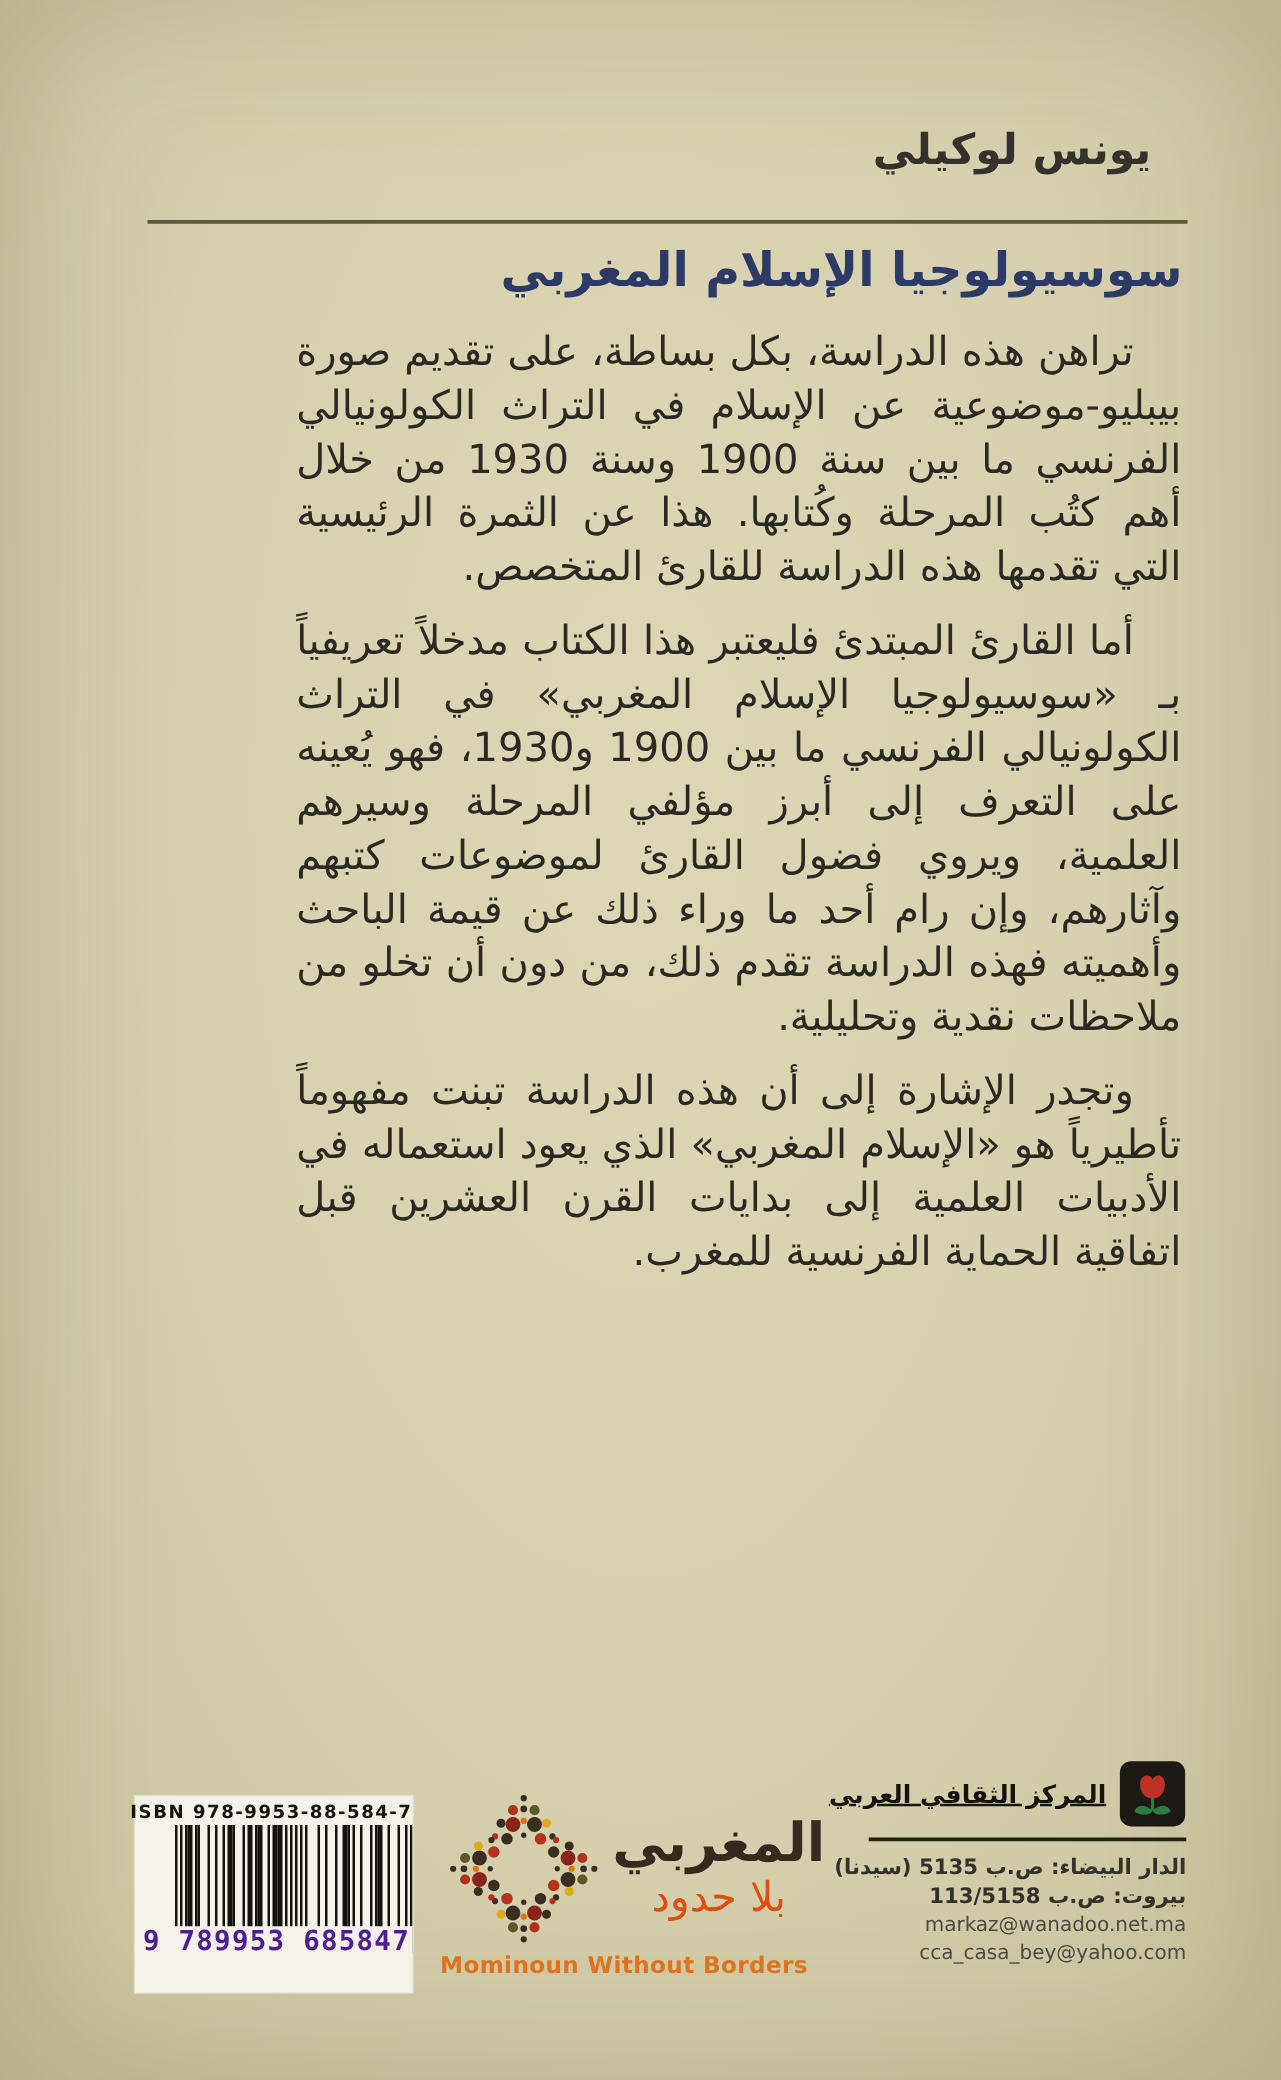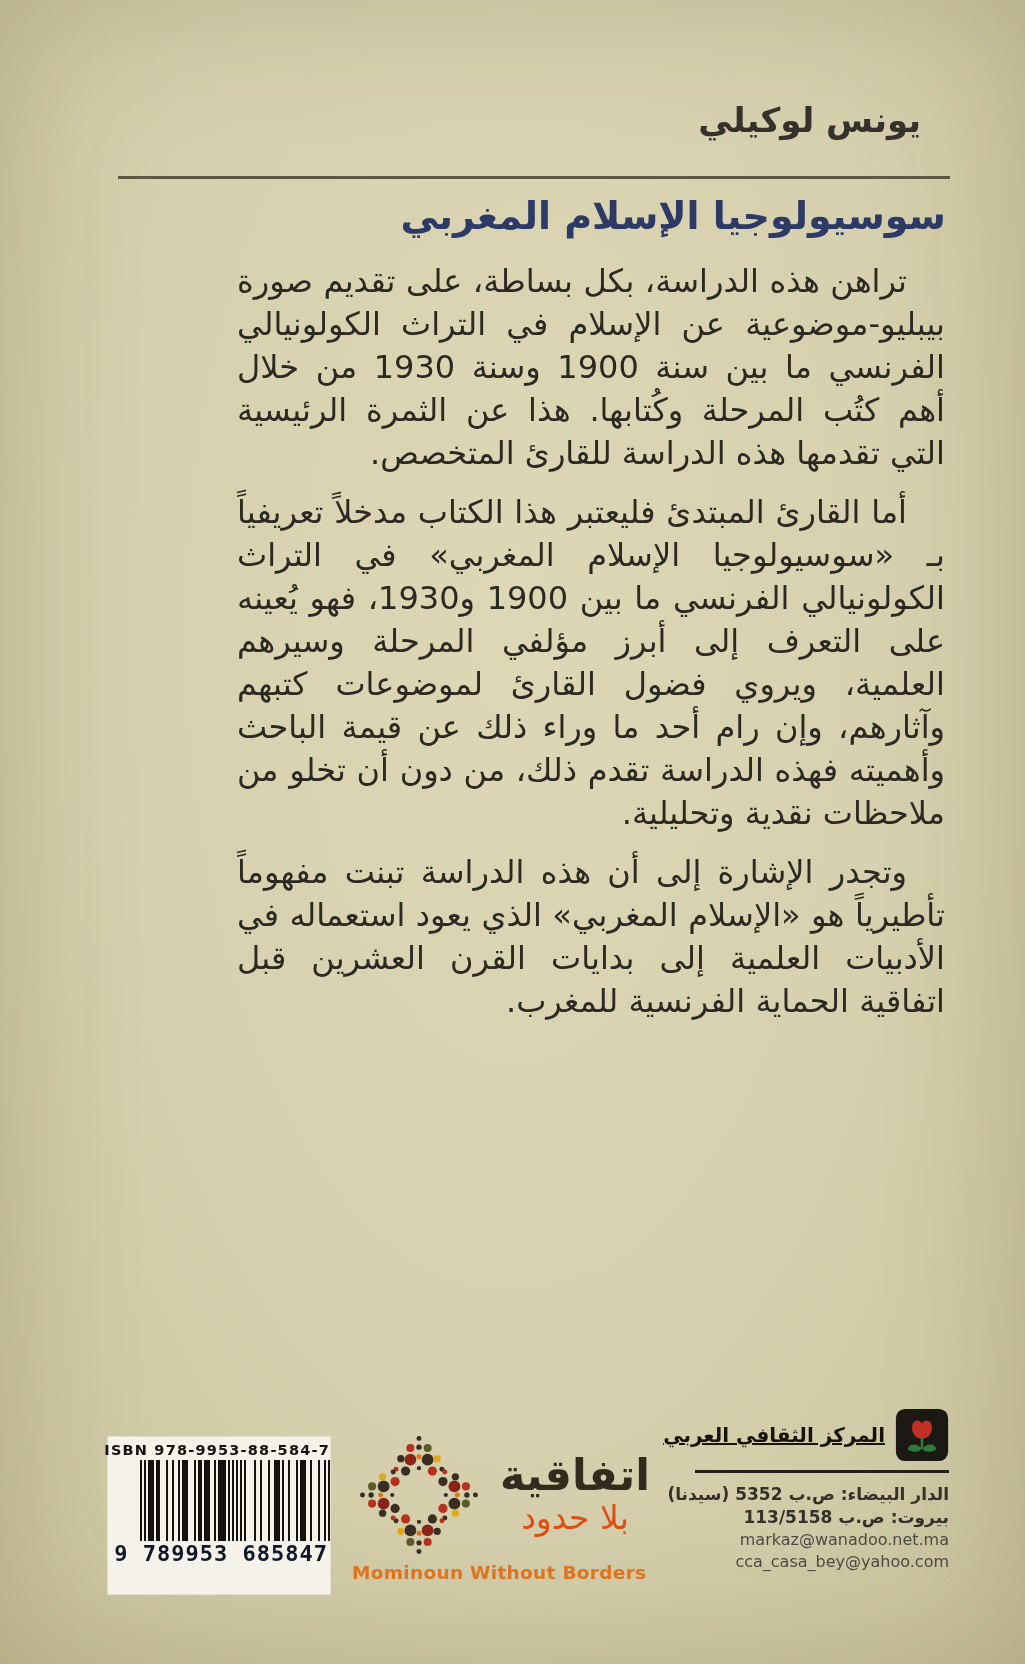--- a/index.html
+++ b/index.html
@@ -29,21 +29,21 @@
   .barcode {
     position:absolute; left:108px; top:1437px; width:206px; height:157px;
     background:#f4f2e9; display:flex; flex-direction:column; align-items:flex-end;
     box-shadow:0 0 0 1px #e3e0d2;
     padding-left:16px;
   }
   .barcode .isbn { font-size:14.5px; font-weight:bold; letter-spacing:1.2px; color:#15130f; margin-top:5px; white-space:nowrap; }
   .barcode .bars { width:190px; height:103px; margin-top:2px; }
   .barcode .digits {
     font-family:"DejaVu Sans Mono", monospace;
-    font-size:22px; font-weight:bold; color:#0f172a; margin-top:-22px;
+    font-size:22px; font-weight:bold; color:#4c1d95; margin-top:-22px;
     background:#f4f2e9; padding:0 2px; white-space:nowrap; letter-spacing:1px;
   }
 
   .mominoun { position:absolute; left:352px; top:1428px; width:312px; }
   .mom-row { display:flex; align-items:center; }
   .rosette { width:134px; height:134px; flex:none; }
   .mom-ar { flex:1; text-align:center; direction:rtl; }
   .mom-ar1 { font-size:43px; font-weight:bold; color:#342a1e; line-height:1.05; }
   .mom-ar2 { font-size:33px; font-weight:normal; color:#dd4f10; line-height:1.15; }
   .mom-en { text-align:left; font-size:18.5px; font-weight:bold; color:#e0731d; margin-top:0px; letter-spacing:0.3px; white-space:nowrap; }
@@ -146,38 +146,38 @@
             <circle cx="84" cy="45" r="4.8" fill="#b5311c"></circle>
             <circle cx="94" cy="43" r="2.6" fill="#3a2d22"></circle>
           </g>
         </defs>
         <use href="#petal"></use>
         <use href="#petal" transform="rotate(90 70 70)"></use>
         <use href="#petal" transform="rotate(180 70 70)"></use>
         <use href="#petal" transform="rotate(270 70 70)"></use>
       </svg>
       <div class="mom-ar">
-        <div class="mom-ar1">اتفاقية</div>
+        <div class="mom-ar1">المغربي</div>
         <div class="mom-ar2">بلا حدود</div>
       </div>
     </div>
     <div class="mom-en">Mominoun Without Borders</div>
   </div>
 
   <div class="publisher">
     <div class="pub-head">
       <svg class="pub-logo" viewBox="0 0 60 60">
         <rect x="1" y="1" width="58" height="58" rx="10" fill="#1c1914"></rect>
         <path d="M19,21 C19,14 26,11 30,17 C34,11 41,14 41,21 C41,30 36,34 30,34 C24,34 19,30 19,21 Z" fill="#c03024"></path>
         <rect x="28.6" y="33" width="2.8" height="12" fill="#2e7a3c"></rect>
         <path d="M30,45 C23,38 15,40 14,46 C21,50 28,49 30,45 Z" fill="#2e7a3c"></path>
         <path d="M30,45 C37,38 45,40 46,46 C39,50 32,49 30,45 Z" fill="#2e7a3c"></path>
       </svg>
       <div class="pub-name">المركز الثقافي العربي</div>
     </div>
     <div class="pub-rule"></div>
-    <div class="pub-addr ar">الدار البيضاء: ص.ب 5352 (سيدنا)</div>
+    <div class="pub-addr ar">الدار البيضاء: ص.ب 5135 (سيدنا)</div>
     <div class="pub-addr ar">بيروت: ص.ب 113/5158</div>
     <div class="pub-addr email">markaz@wanadoo.net.ma</div>
     <div class="pub-addr email">cca_casa_bey@yahoo.com</div>
   </div>
 
 </div>
 
 </body></html>

